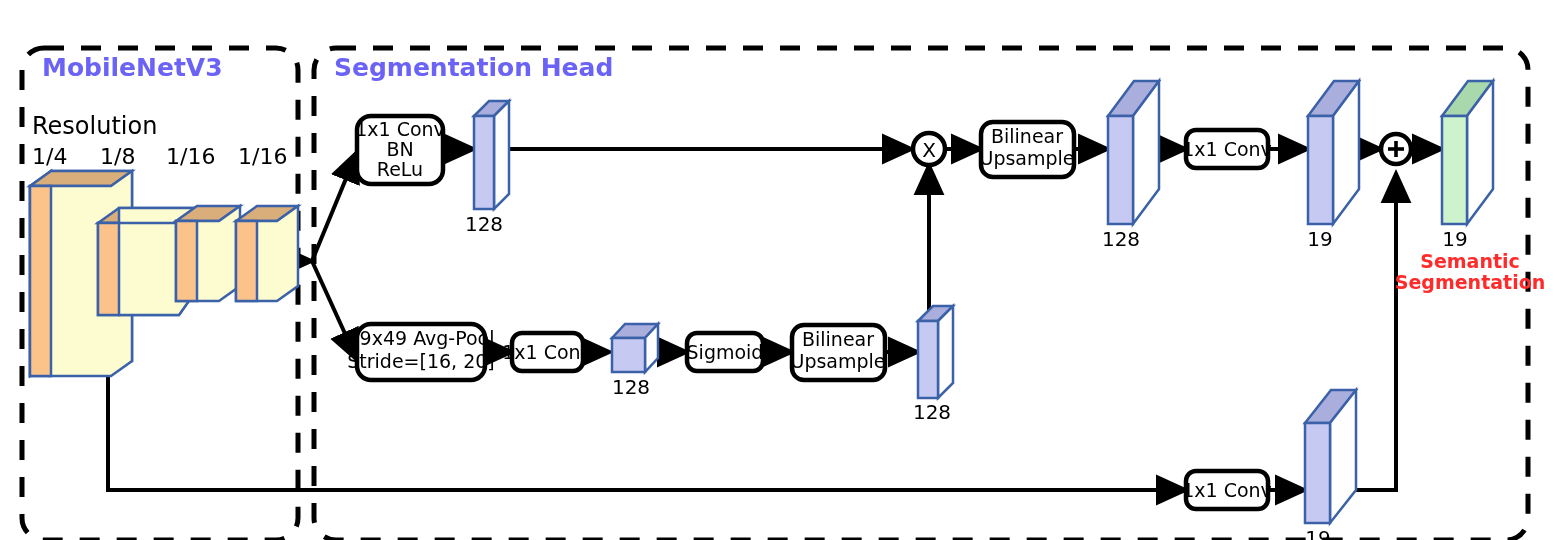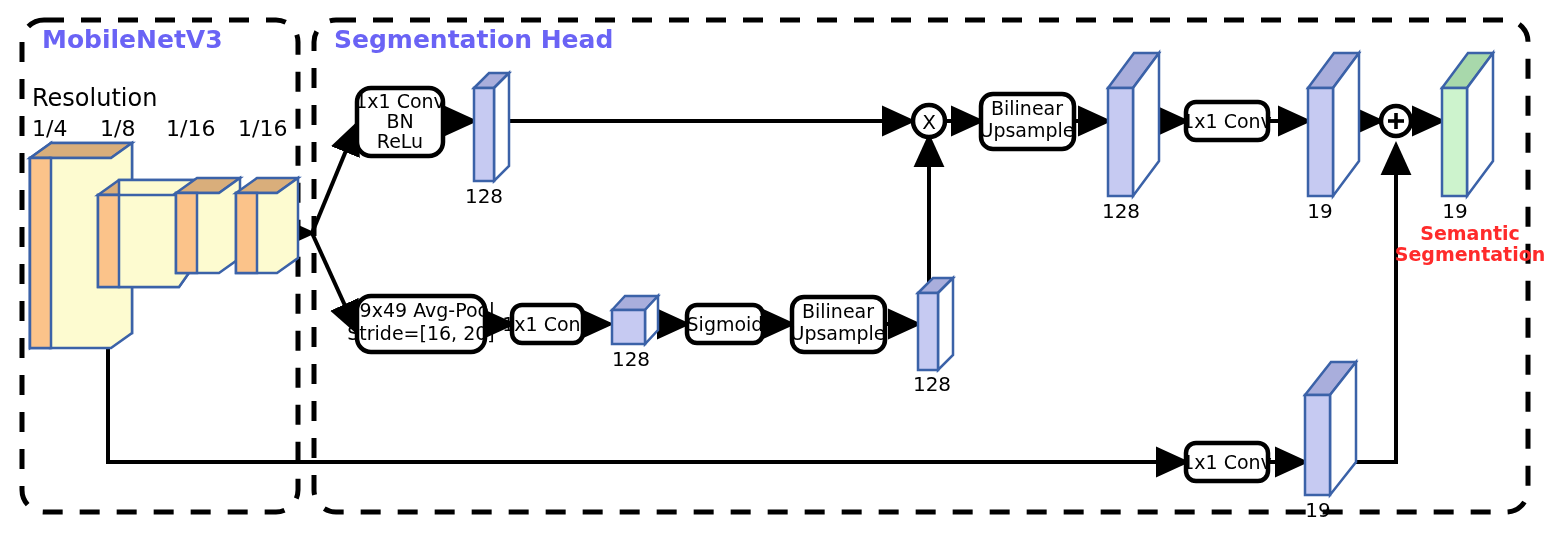--- a/index.html
+++ b/index.html
@@ -1,18 +1,18 @@
 <!DOCTYPE html>
 <html><head>
 <meta charset="utf-8">
 <style>
   html,body{margin:0;padding:0;background:#ffffff;}
   body{width:1554px;height:540px;overflow:hidden;
        font-family:"DejaVu Sans","Liberation Sans",sans-serif;}
-  #stage{position:relative;width:1554px;height:509px;}
+  #stage{position:relative;width:1554px;height:509px;margin-top:28px;}
   svg.layer{position:absolute;left:0;top:0;width:1554px;height:540px;}
   .txt{font-family:"DejaVu Sans","Liberation Sans",sans-serif;}
 </style>
 </head>
 <body>
 
 <div id="stage">
 <svg class="layer" viewBox="0 0 1554 540">
   <defs>
     <marker id="ah" markerWidth="9" markerHeight="9" refX="7.6" refY="4.5" orient="auto" markerUnits="strokeWidth">

